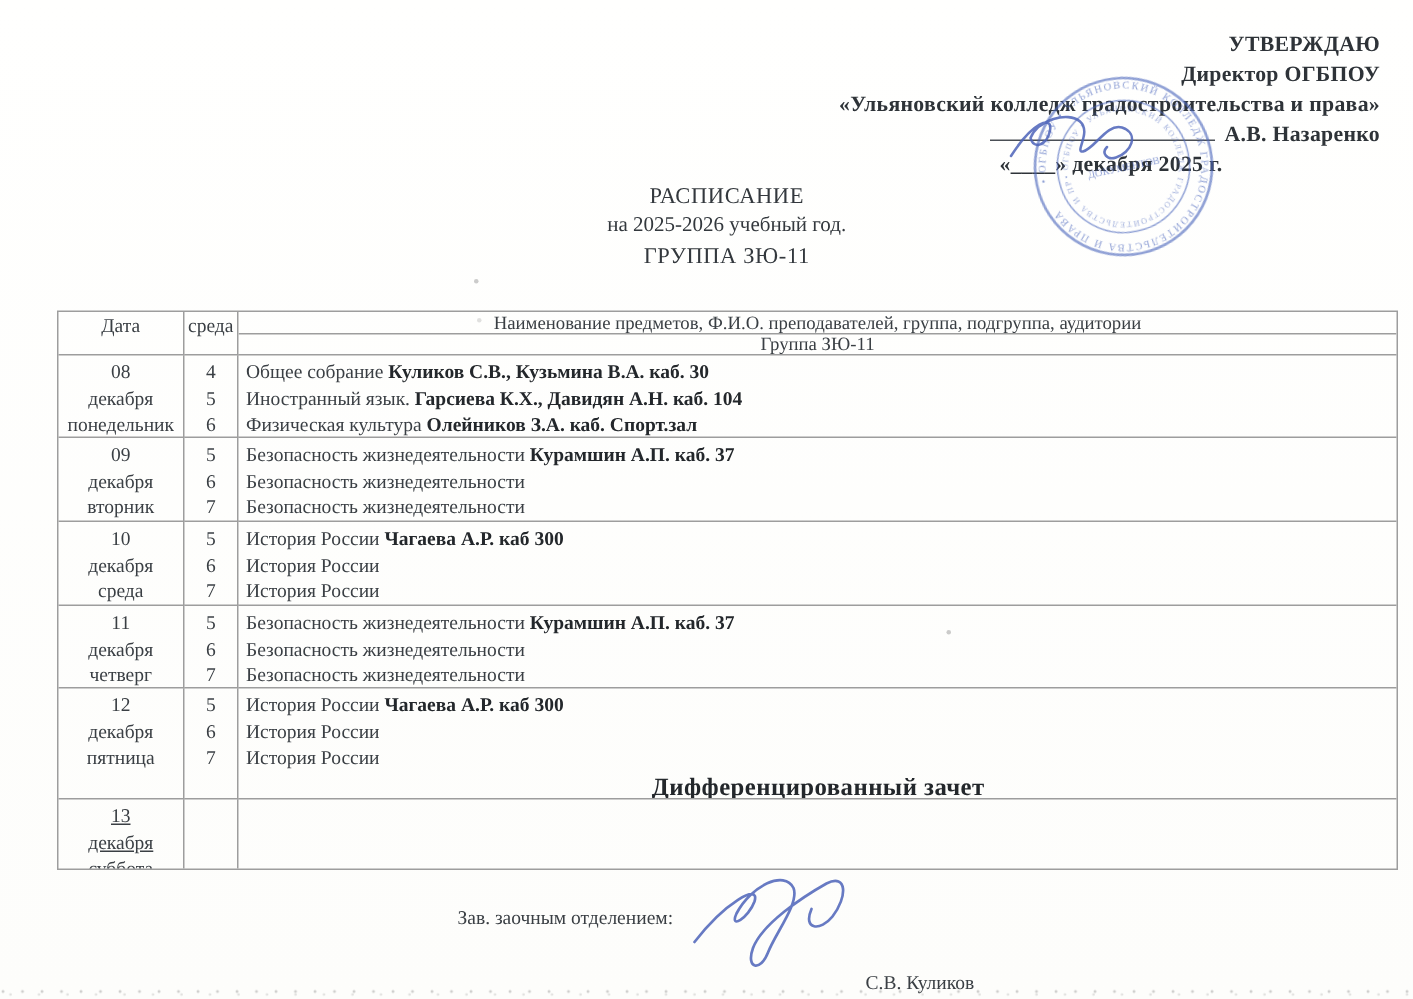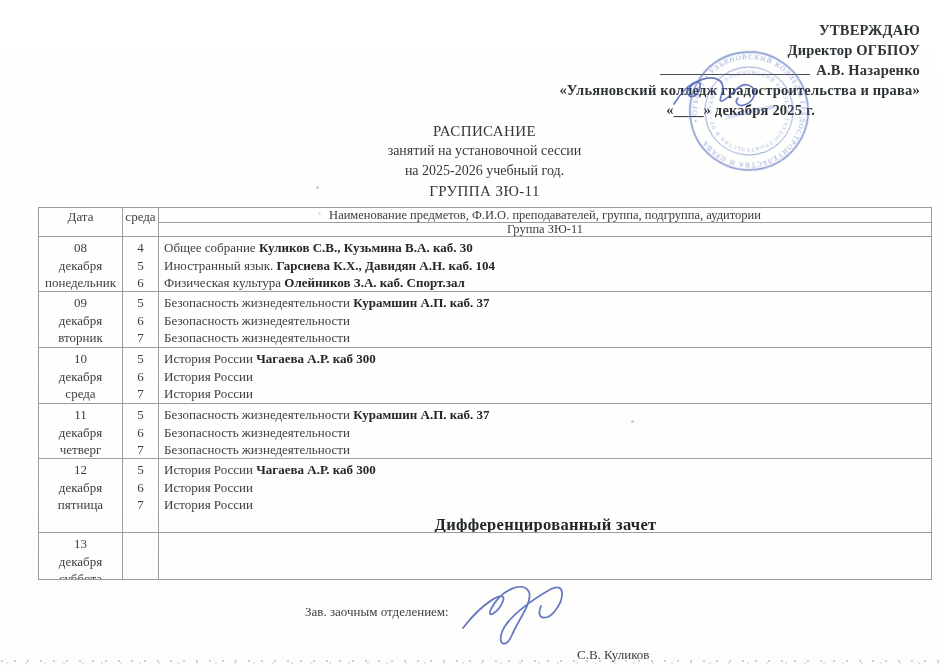--- a/index.html
+++ b/index.html
@@ -45,21 +45,21 @@
     position:absolute;left:38px;top:207px;width:892px;
     display:grid;
     grid-template-columns:84px 36px 1fr;
     grid-template-rows:29px 55px 56px 56px 55px 74px 46px;
     border:1px solid #9d9d9d;
     font-size:13px;color:#3a3f44;
     background:transparent;
   }
   .cell{border-right:1px solid #9d9d9d;border-bottom:1px solid #9d9d9d;box-sizing:border-box;overflow:hidden;}
   .cell.c3{border-right:none;}
-  .cell.last{border-bottom:none;}
+  .cell.last{border-bottom:none;text-decoration:underline;}
   .hdr{display:flex;align-items:flex-start;justify-content:center;padding-top:1px;font-size:13px;}
   .hdr3{display:flex;flex-direction:column;padding:0;}
   .hdr3 .sub1{height:15px;border-bottom:1px solid #9d9d9d;text-align:center;font-size:12.5px;line-height:15px;box-sizing:border-box;}
   .hdr3 .sub2{height:13px;text-align:center;font-size:12.5px;line-height:13px;}
   .date-cell{display:flex;flex-direction:column;align-items:center;padding-top:2px;line-height:17.5px;font-size:13px;}
   .pairs-cell{display:flex;flex-direction:column;align-items:center;padding-top:2px;line-height:17.5px;font-size:13px;}
   .lessons-cell{padding:2px 4px 0 5px;line-height:17.5px;}
   .lessons-cell b{color:#23272b;}
   .exam-note{text-align:center;font-weight:bold;font-size:16.5px;color:#23272b;margin-top:2px;letter-spacing:.3px;}
 
@@ -79,22 +79,22 @@
   .speck{position:absolute;width:3px;height:3px;border-radius:50%;background:rgba(110,110,110,.35);pointer-events:none;}
 </style>
 </head>
 <body>
 
 <div class="page">
 
   <div class="approval">
     <div class="line">УТВЕРЖДАЮ</div>
     <div class="line">Директор ОГБПОУ</div>
+    <div class="line">«Ульяновский колледж градостроительства и права»</div>
     <div class="line"><span class="sig-underline"></span><span>А.В. Назаренко</span></div>
-    <div class="line">«Ульяновский колледж градостроительства и права»</div>
     <div class="line date-line">«____» декабря 2025 г.</div>
   </div>
 
   <svg class="stamp" viewBox="0 0 126 126">
     <circle cx="63" cy="63" r="59" fill="none" stroke="#4d68bd" stroke-width="1.8"></circle>
     <circle cx="63" cy="63" r="44" fill="none" stroke="#4d68bd" stroke-width="1"></circle>
     <defs>
       <path id="ringOuter" d="M63,63 m-52,0 a52,52 0 1,1 104,0 a52,52 0 1,1 -104,0" fill="none"></path>
       <path id="ringInner" d="M63,63 m-37,0 a37,37 0 1,1 74,0 a37,37 0 1,1 -74,0" fill="none"></path>
     </defs>
@@ -106,21 +106,20 @@
     </text>
     <text x="63" y="66" text-anchor="middle" font-size="7" fill="#4d68bd" font-family="Liberation Serif, serif">ДОКУМЕНТОВ</text>
   </svg>
 
   <svg class="dir-sign" viewBox="0 0 110 42">
     <path d="M6,32 C20,10 34,4 32,15 C30,25 21,28 19,20 C24,8 44,2 52,9 C60,16 48,30 54,29 C62,27 70,10 80,13 C92,17 86,30 76,33 C70,35 66,30 70,26" fill="none" stroke="#4c63b8" stroke-width="1.7" stroke-linecap="round" opacity=".85"></path>
   </svg>
 
   <div class="title-block">
     <div class="t-bold">РАСПИСАНИЕ</div>
-    <div>занятий на установочной сессии</div>
     <div>на 2025-2026 учебный год.</div>
     <div class="t-bold">ГРУППА ЗЮ-11</div>
   </div>
 
   <div class="schedule">
     <div class="cell hdr">Дата</div>
     <div class="cell hdr">среда</div>
     <div class="cell c3 hdr3">
       <div class="sub1">Наименование предметов, Ф.И.О. преподавателей, группа, подгруппа, аудитории</div>
       <div class="sub2">Группа ЗЮ-11</div>

